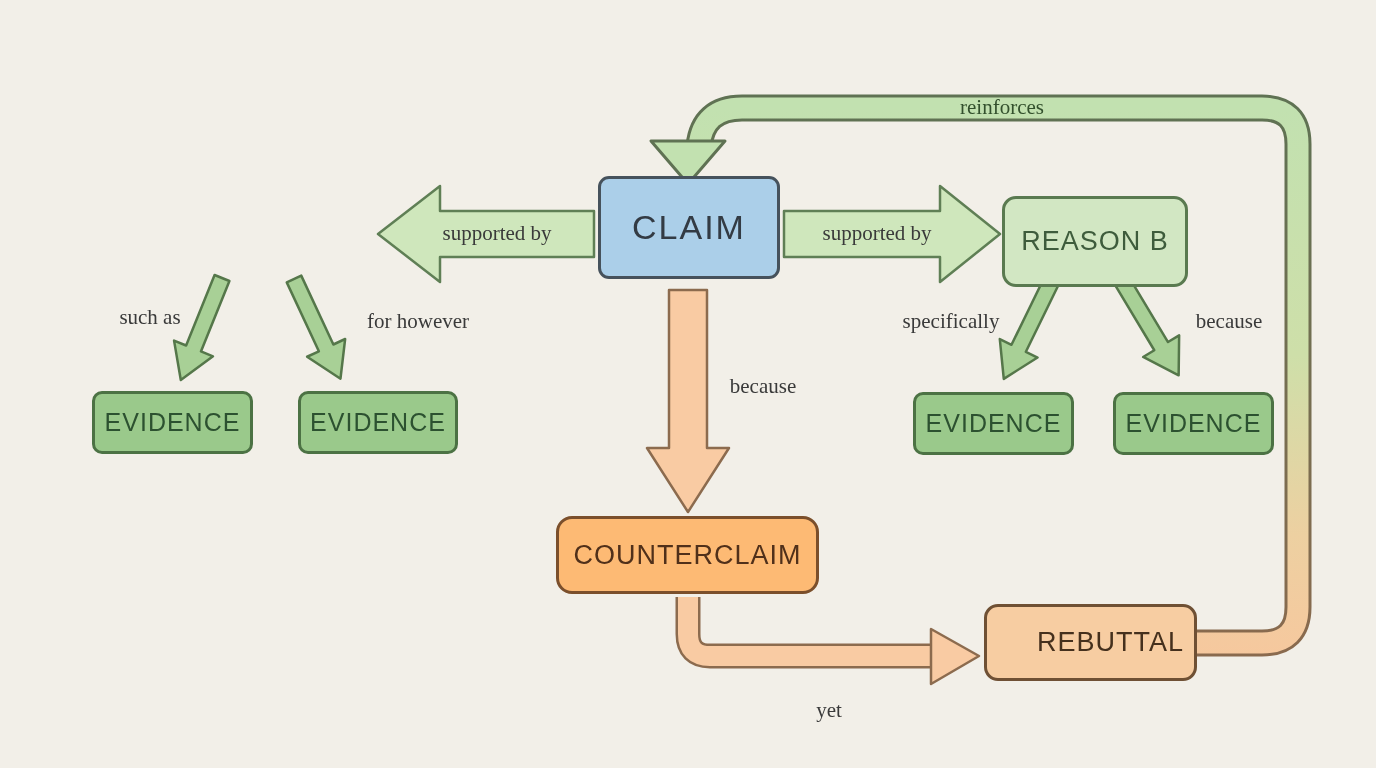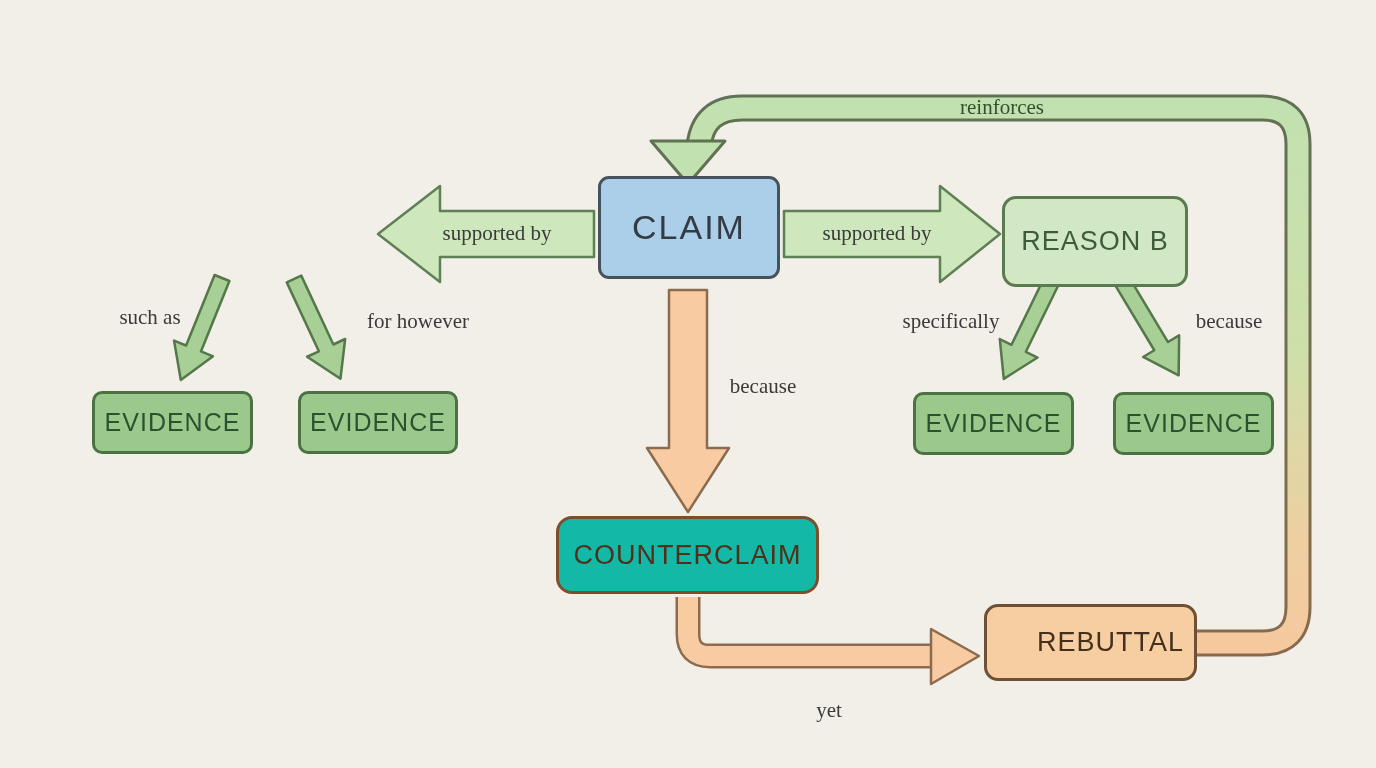--- a/index.html
+++ b/index.html
@@ -31,21 +31,21 @@
   .node-evidence{
     background:#9ac98b;border:3px solid #4c7244;border-radius:10px;
     color:#2c5130;font-size:25px;
   }
   .node-evidence-a1{left:92px;top:391px;width:161px;height:63px;}
   .node-evidence-a2{left:298px;top:391px;width:160px;height:63px;}
   .node-evidence-b1{left:913px;top:392px;width:161px;height:63px;}
   .node-evidence-b2{left:1113px;top:392px;width:161px;height:63px;}
   .node-counterclaim{
     left:556px;top:516px;width:263px;height:78px;
-    background:#14b8a6;border:3px solid #7b4f2b;border-radius:16px;
+    background:#fdba74;border:3px solid #7b4f2b;border-radius:16px;
     color:#50301a;font-size:27px;
   }
   .node-rebuttal{
     left:984px;top:604px;width:213px;height:77px;
     background:#f7cda2;border:3px solid #6f5034;border-radius:14px;
     color:#45301d;font-size:27px;padding-left:40px;
   }
   .edge-label{
     position:absolute;
     transform:translate(-50%,-50%);

